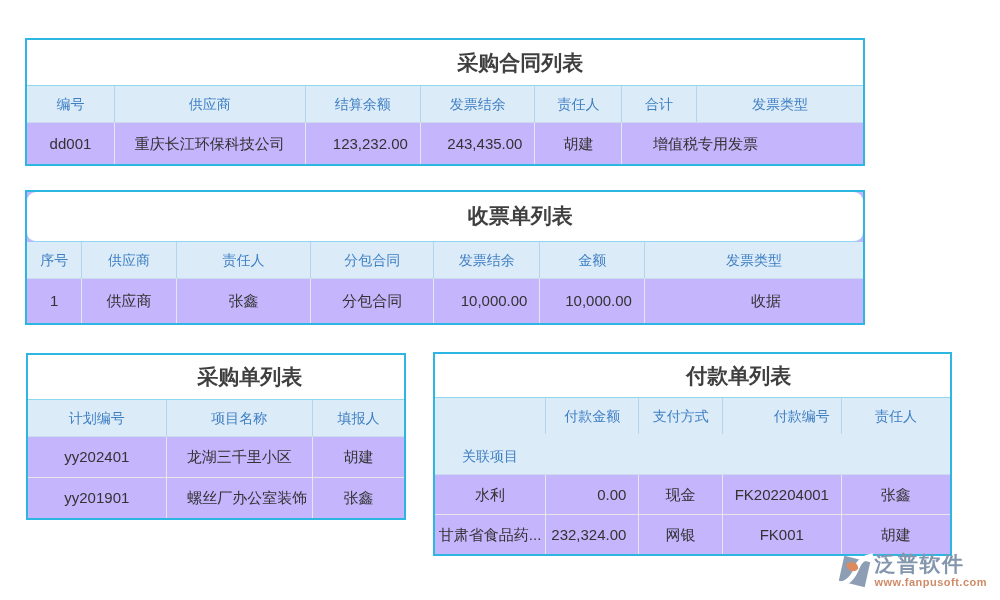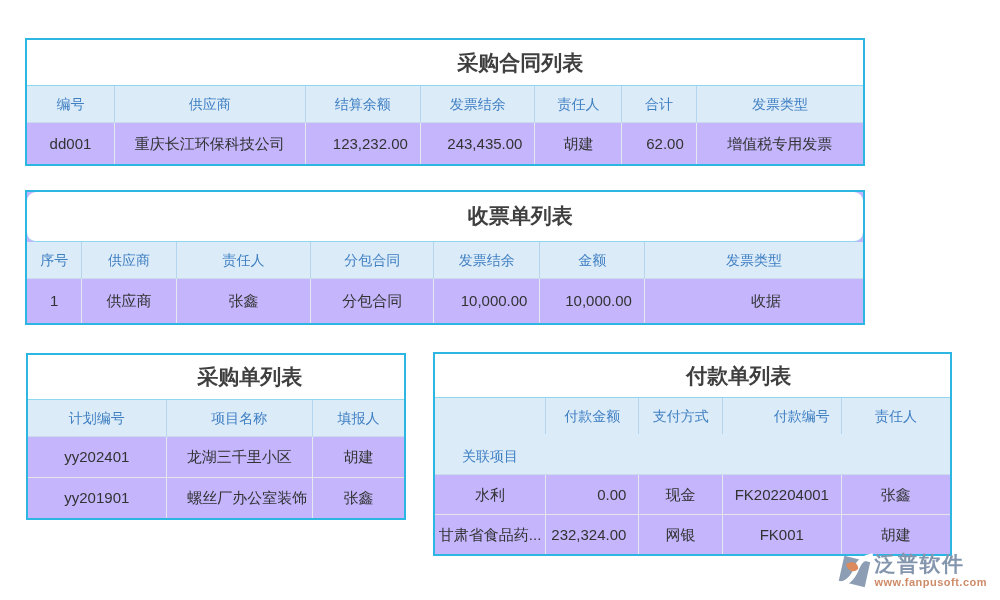--- a/index.html
+++ b/index.html
@@ -99,21 +99,20 @@
         <div class="tbl-cell head-cell" style="width: 10.4%;">责任人</div>
         <div class="tbl-cell head-cell" style="width: 8.9%;">合计</div>
         <div class="tbl-cell head-cell" style="width: 20%;">发票类型</div>
       </div>
       <div class="tbl-row tbl-data">
         <div class="tbl-cell data-cell" style="width: 10.4%;">dd001</div>
         <div class="tbl-cell data-cell" style="width: 22.8%;">重庆长江环保科技公司</div>
         <div class="tbl-cell data-cell right" style="width: 13.8%;">123,232.00</div>
         <div class="tbl-cell data-cell right" style="width: 13.7%;">243,435.00</div>
         <div class="tbl-cell data-cell" style="width: 10.4%;">胡建</div>
-        <div class="tbl-cell data-cell right" style="width: 8.9%;">62.00</div>
         <div class="tbl-cell data-cell" style="width: 20%;">增值税专用发票</div>
       </div>
     </section>
 
   <section class="tbl t2">
       <div class="tbl-title">收票单列表</div>
       <div class="tbl-row tbl-head">
         <div class="tbl-cell head-cell" style="width: 6.5%;">序号</div>
         <div class="tbl-cell head-cell" style="width: 11.3%;">供应商</div>
         <div class="tbl-cell head-cell" style="width: 16.1%;">责任人</div>

